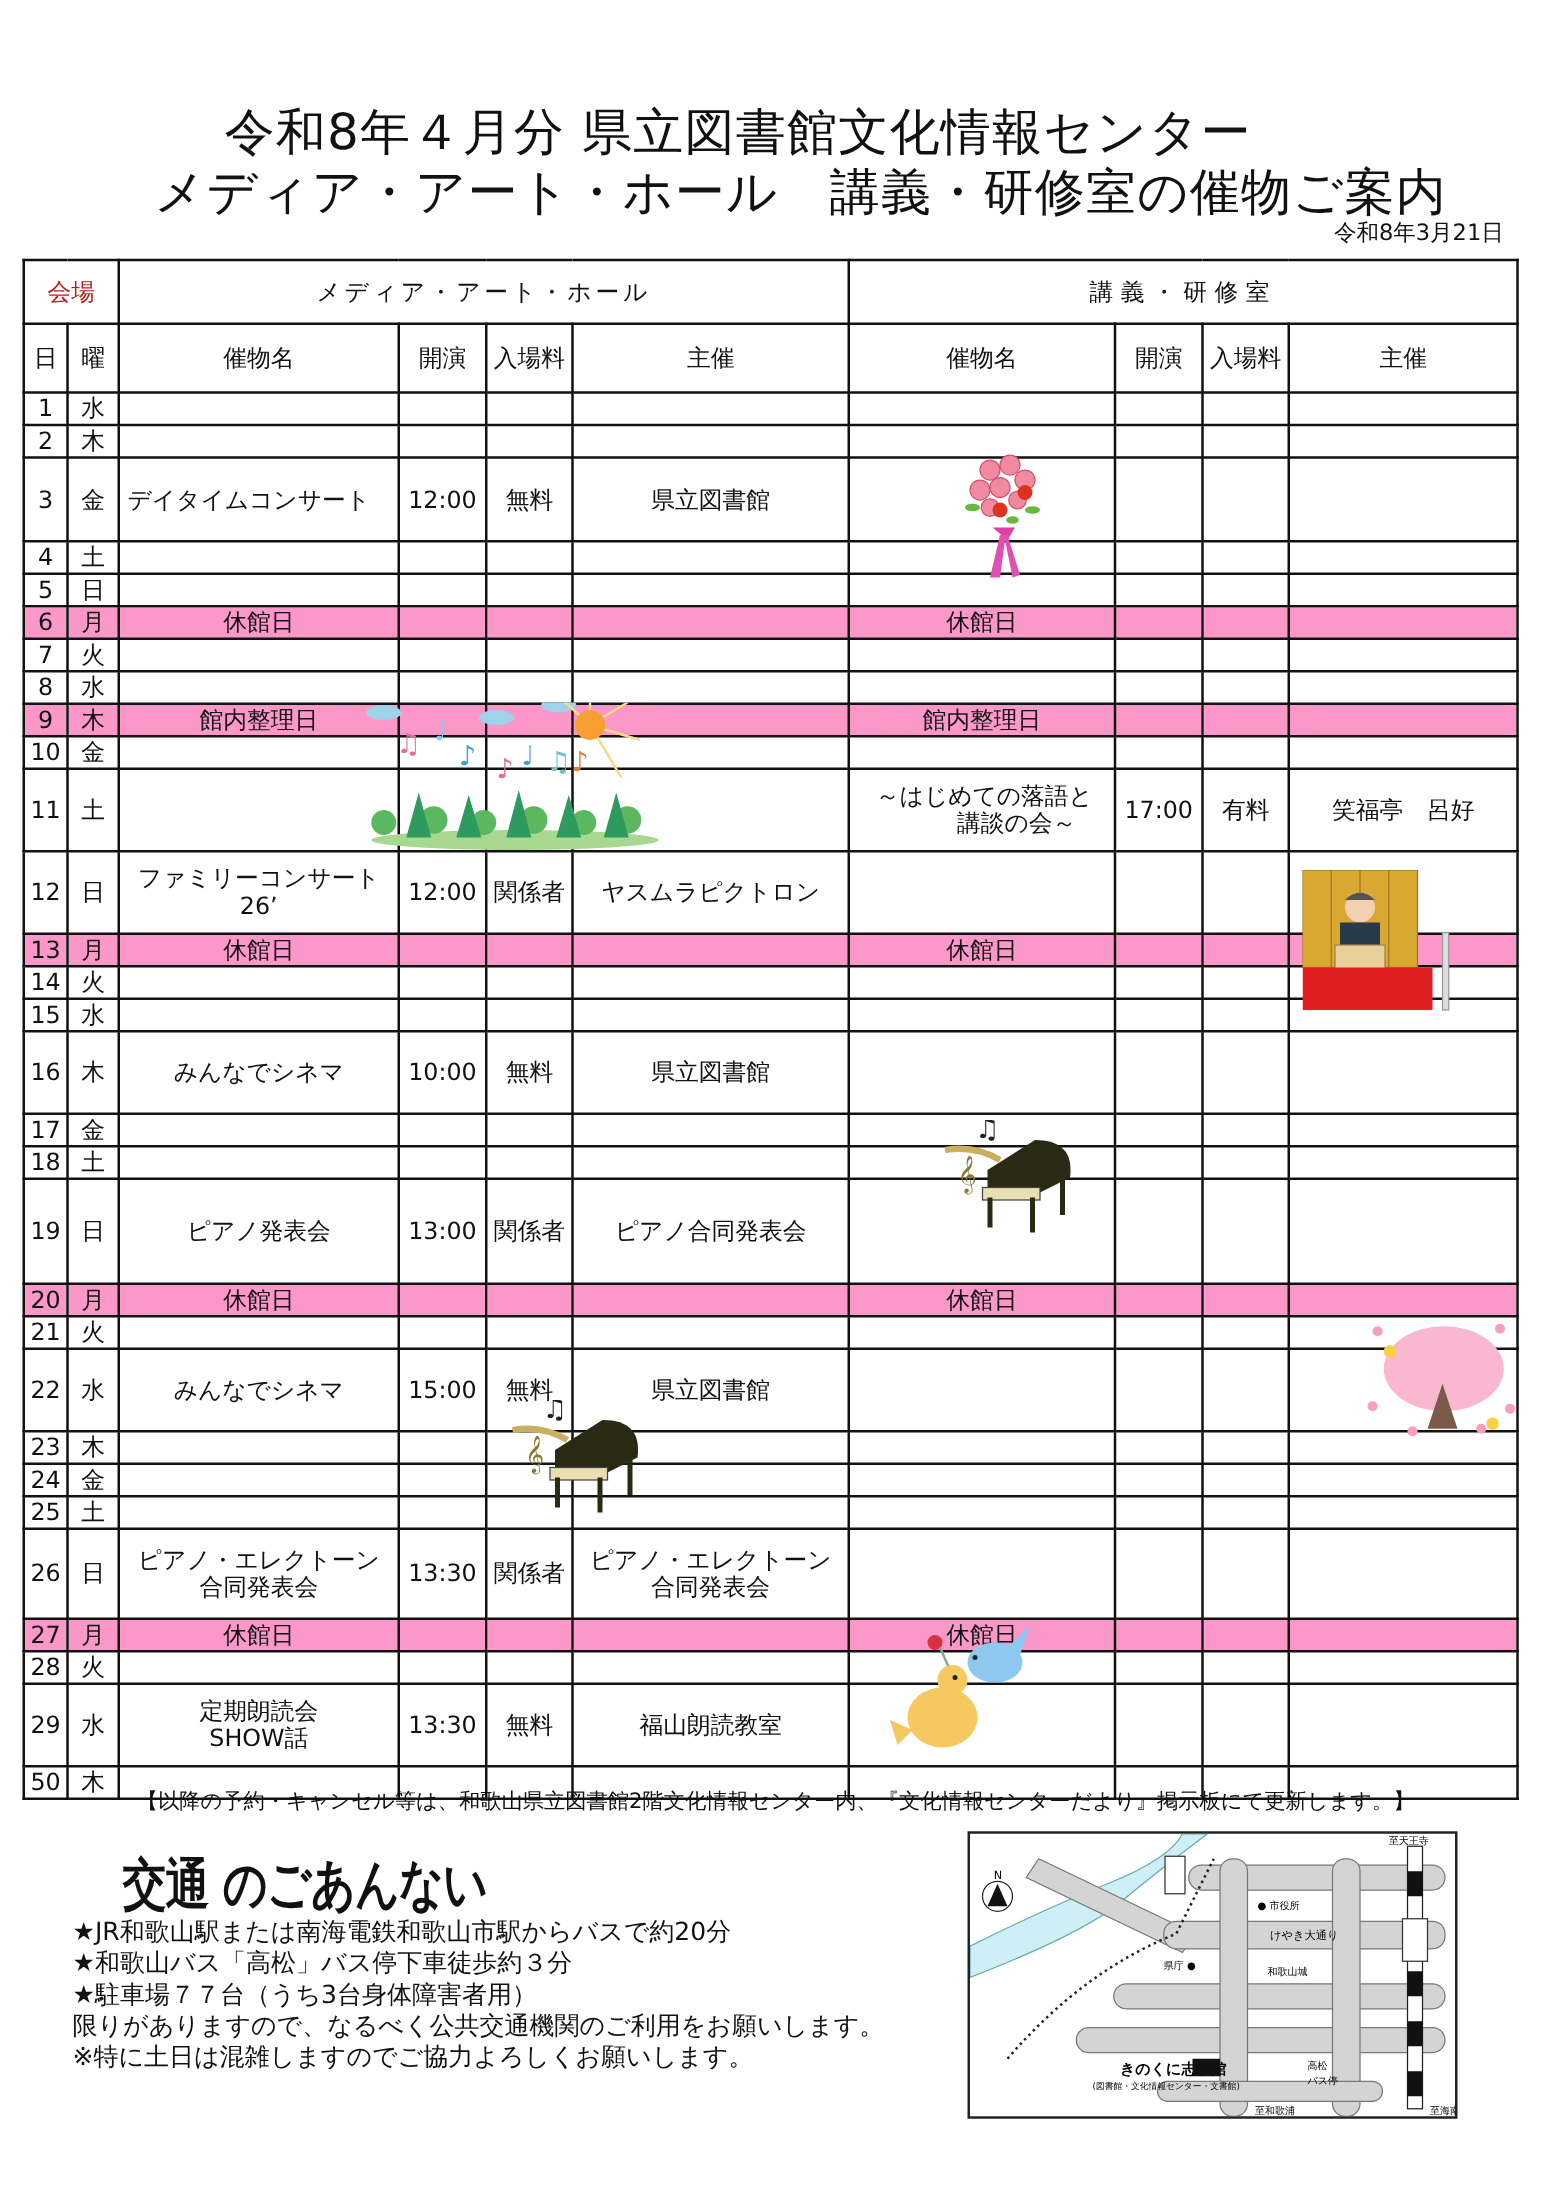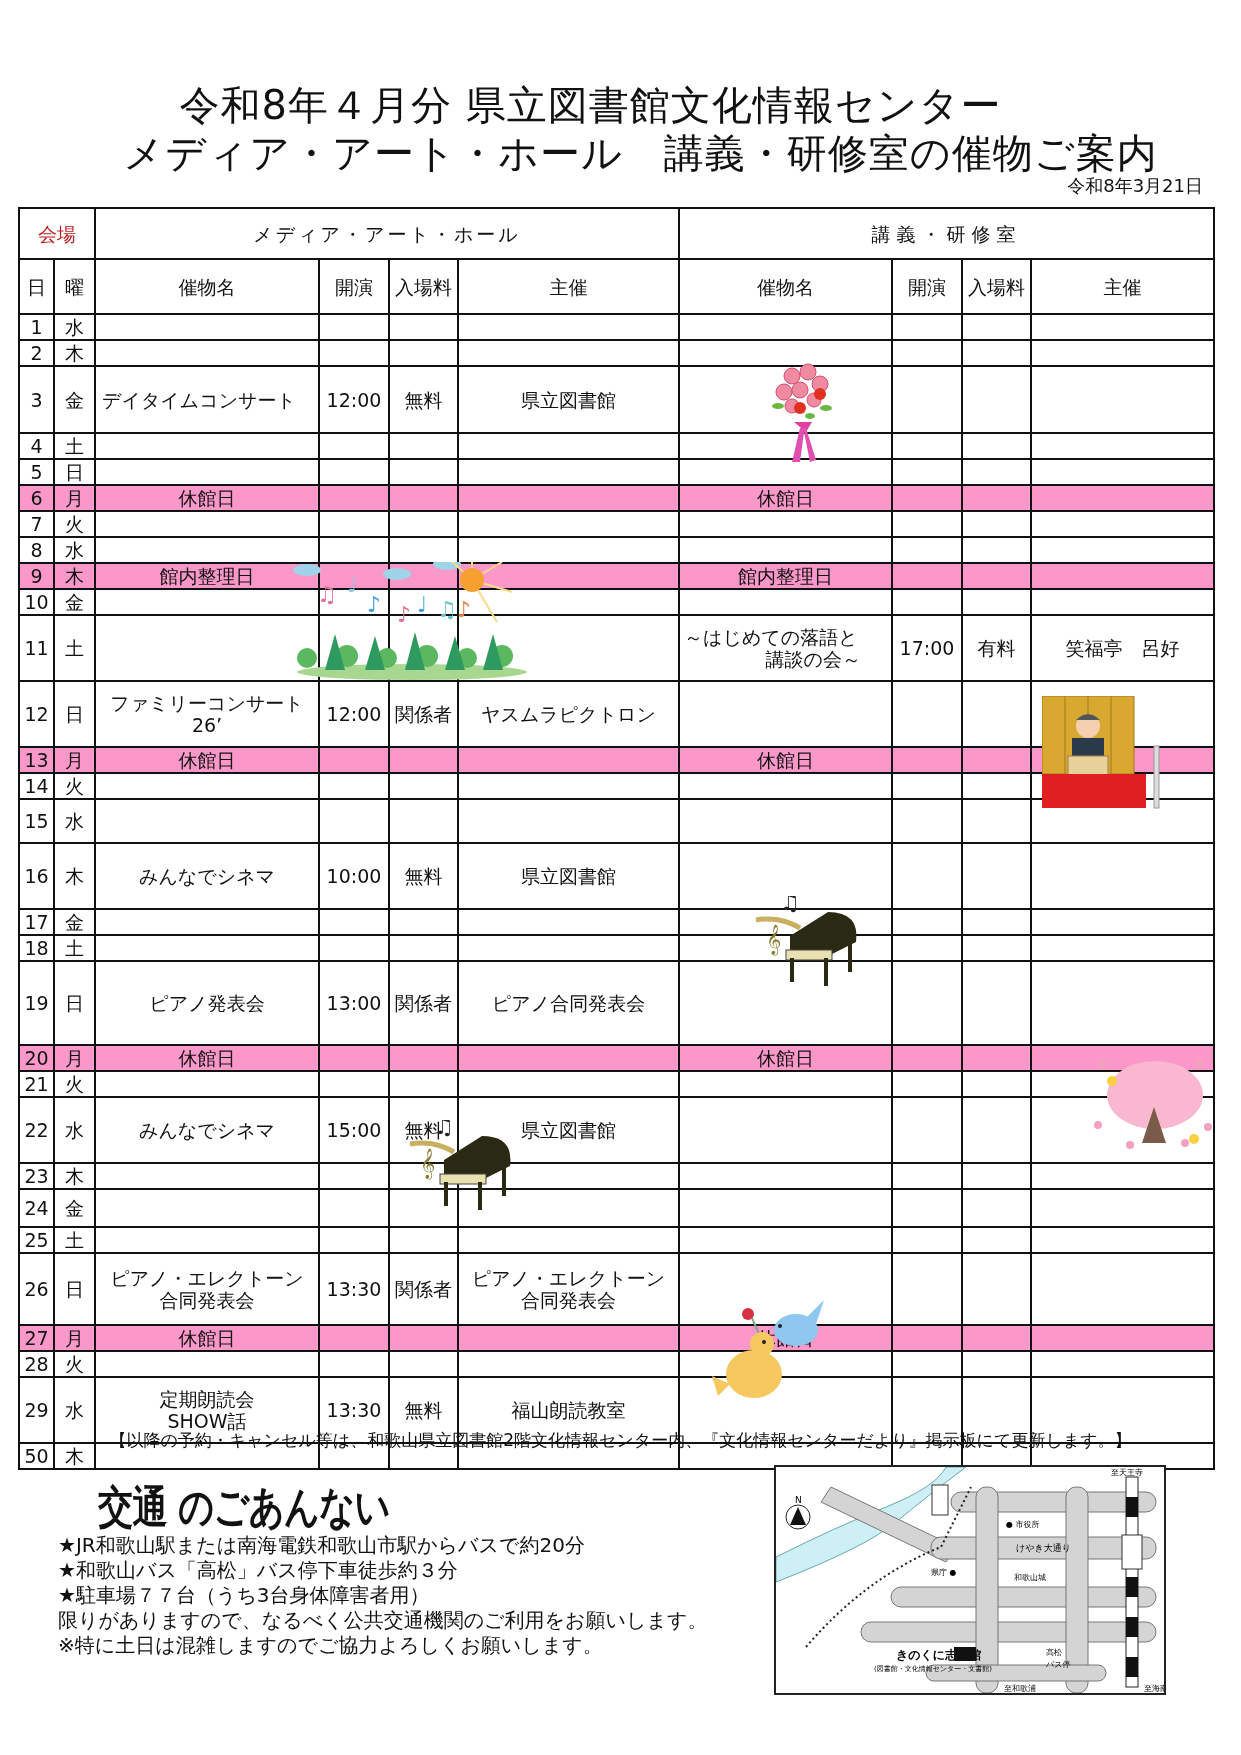--- a/index.html
+++ b/index.html
@@ -191,21 +191,21 @@
         <td></td>
       </tr>
       <tr style="height:66px">
         <td class="day">11</td>
         <td class="day">土</td>
         <td></td>
         <td></td>
         <td></td>
         <td></td>
         <td class="two-line">
-          <div style="text-align: left; padding-left: 4px;">～はじめての落語と</div>
+          <div style="text-align: center; padding-left: 4px;">～はじめての落語と</div>
           <div style="text-align: right; padding-right: 30px;">講談の会～</div>
         </td>
         <td>17:00</td>
         <td>有料</td>
         <td>笑福亭　呂好</td>
       </tr>
       <tr style="height:66px">
         <td class="day">12</td>
         <td class="day">日</td>
         <td class="two-line">
@@ -237,21 +237,21 @@
         <td class="day">火</td>
         <td></td>
         <td></td>
         <td></td>
         <td></td>
         <td></td>
         <td></td>
         <td></td>
         <td></td>
       </tr>
-      <tr style="height:44px">
+      <tr style="height:26px">
         <td class="day">15</td>
         <td class="day">水</td>
         <td></td>
         <td></td>
         <td></td>
         <td></td>
         <td></td>
         <td></td>
         <td></td>
         <td></td>
@@ -345,21 +345,21 @@
         <td class="day">木</td>
         <td></td>
         <td></td>
         <td></td>
         <td></td>
         <td></td>
         <td></td>
         <td></td>
         <td></td>
       </tr>
-      <tr style="height:38px">
+      <tr style="height:26px">
         <td class="day">24</td>
         <td class="day">金</td>
         <td></td>
         <td></td>
         <td></td>
         <td></td>
         <td></td>
         <td></td>
         <td></td>
         <td></td>

